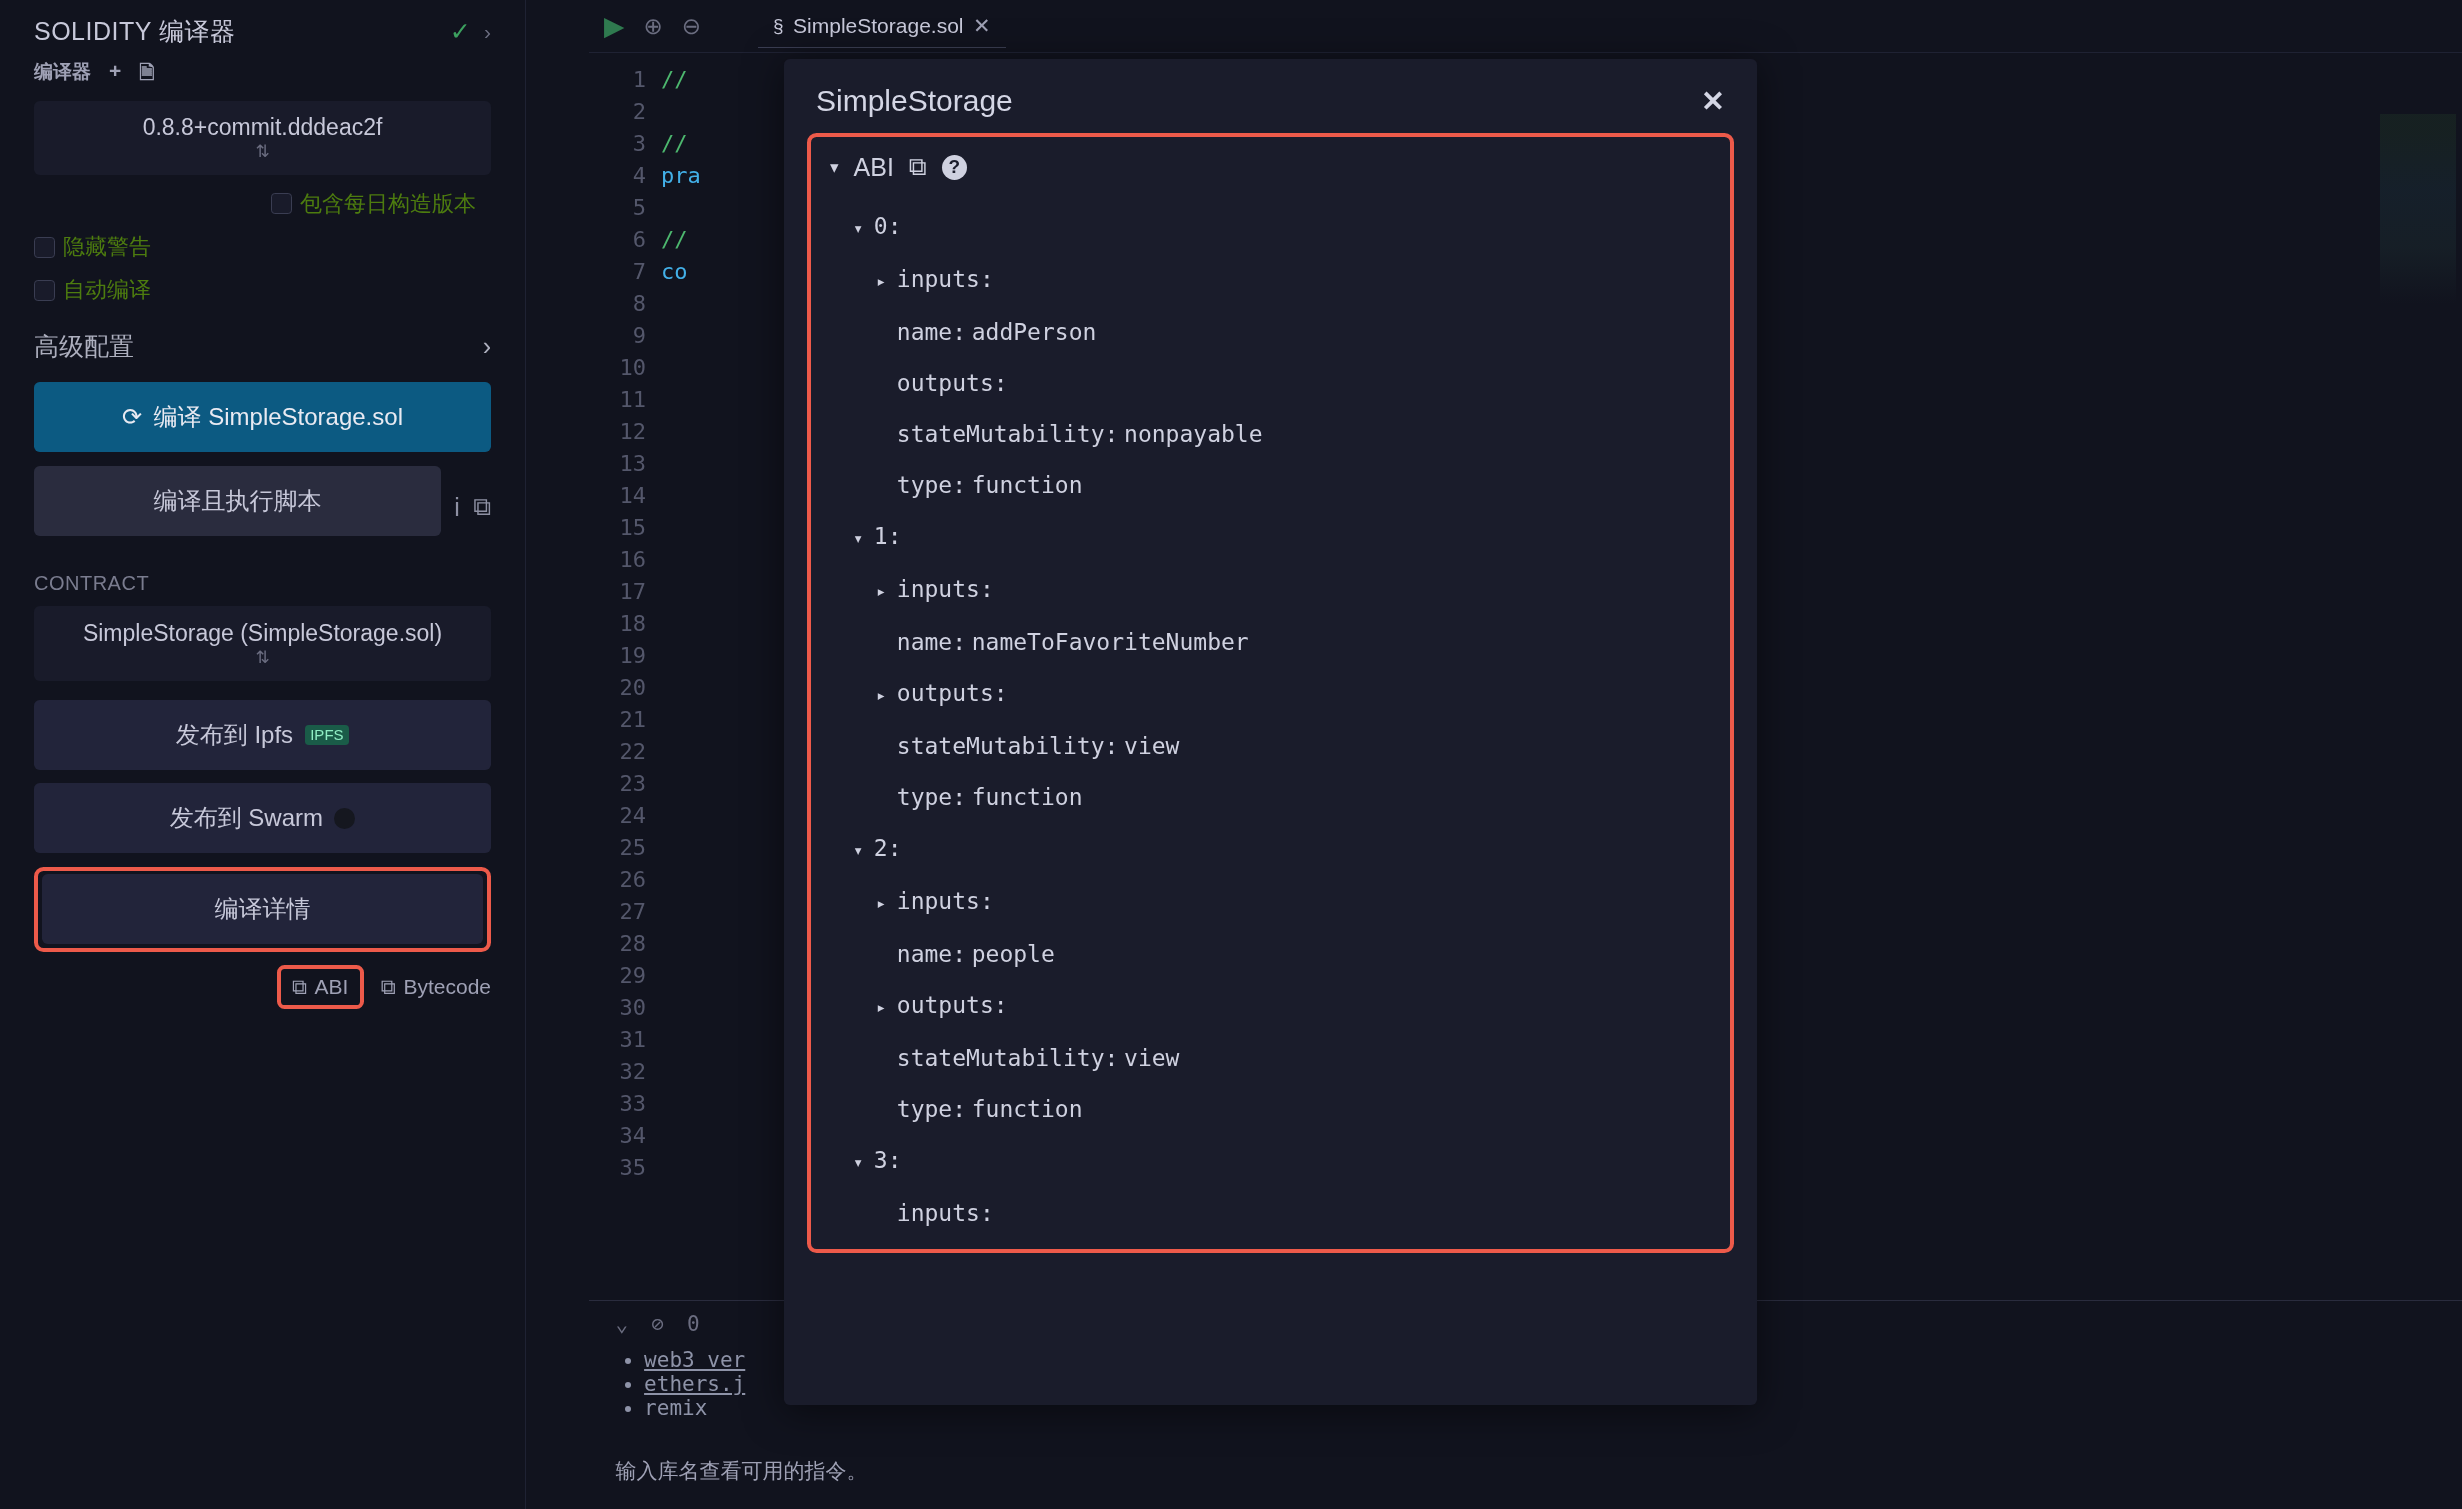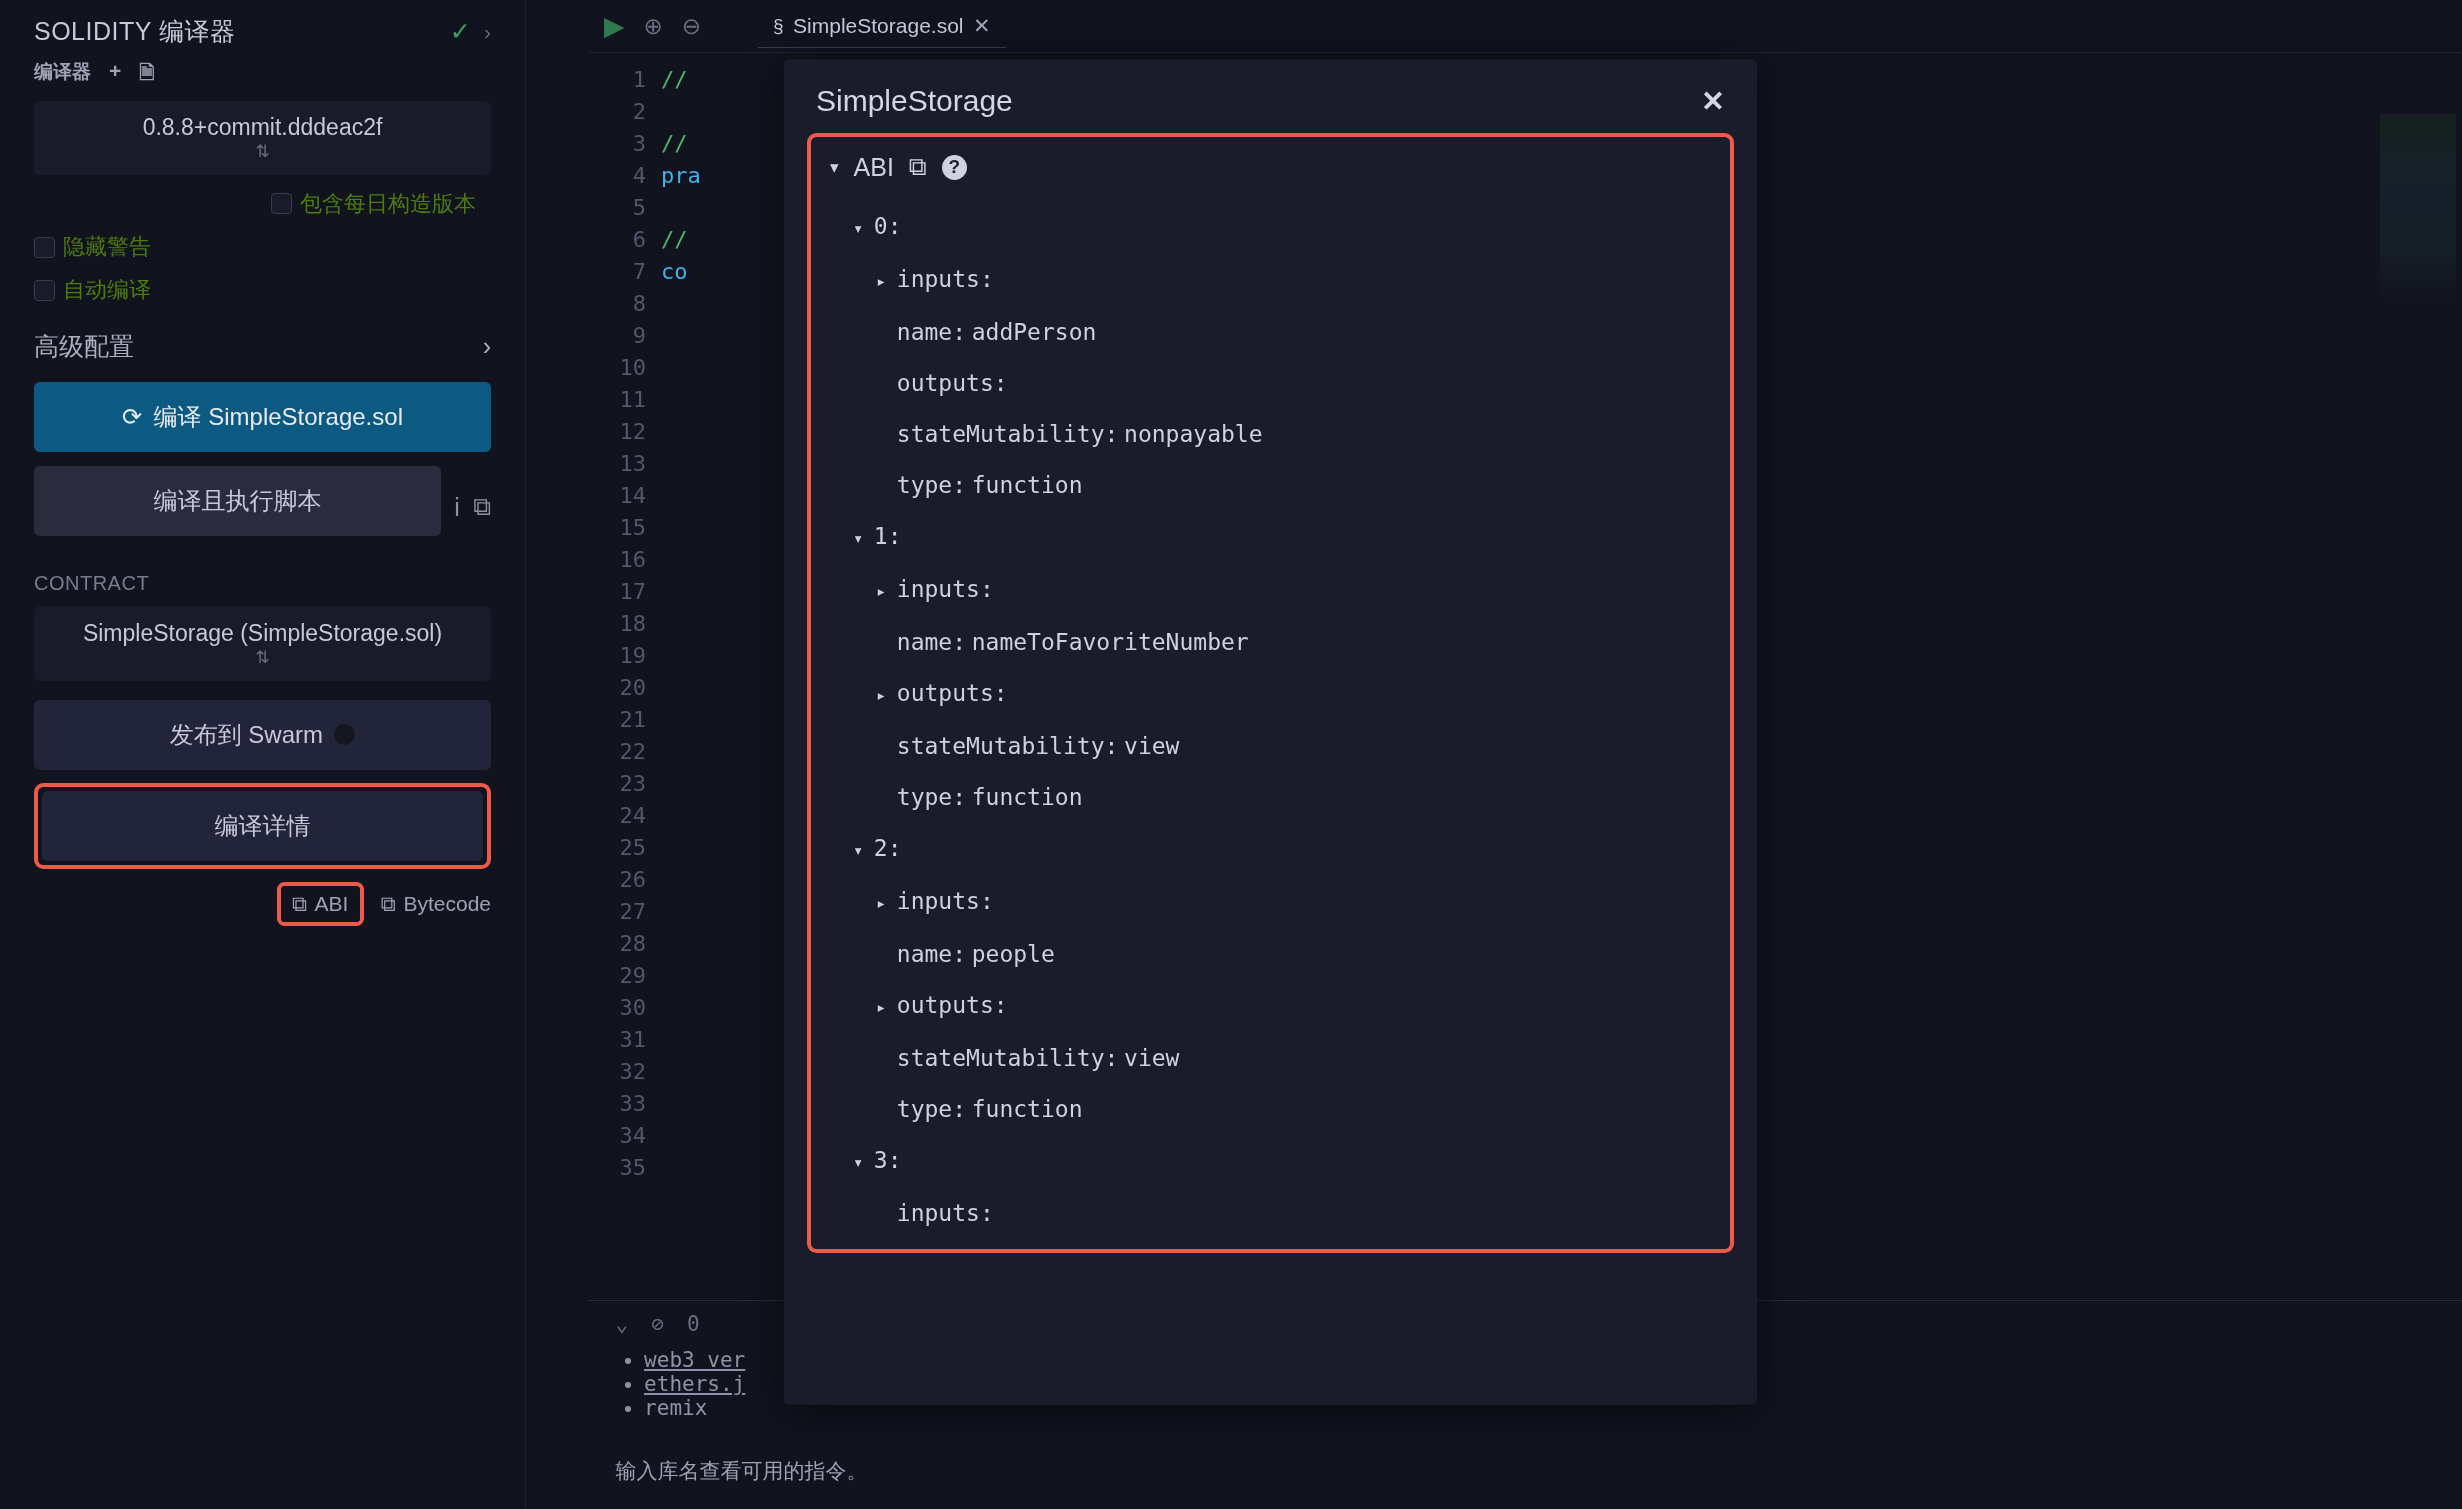--- a/index.html
+++ b/index.html
@@ -415,20 +415,24 @@
 
   <div class="section-label">CONTRACT</div>
 
   <div class="select-box">
     <span>SimpleStorage (SimpleStorage.sol)</span>
     <span class="select-arrow">⇅</span>
   </div>
 
   <div style="height:19px"></div>
 
+  <button class="btn btn-dark">
+    <span>发布到 Ipfs</span>
+    <span class="badge">IPFS</span>
+  </button>
 
   <button class="btn btn-dark">
     <span>发布到 Swarm</span>
     <span class="swarm-badge"></span>
   </button>
 
   <div class="highlight-red">
     <button class="btn btn-dark" style="margin-bottom:0">
       <span>编译详情</span>
     </button>

